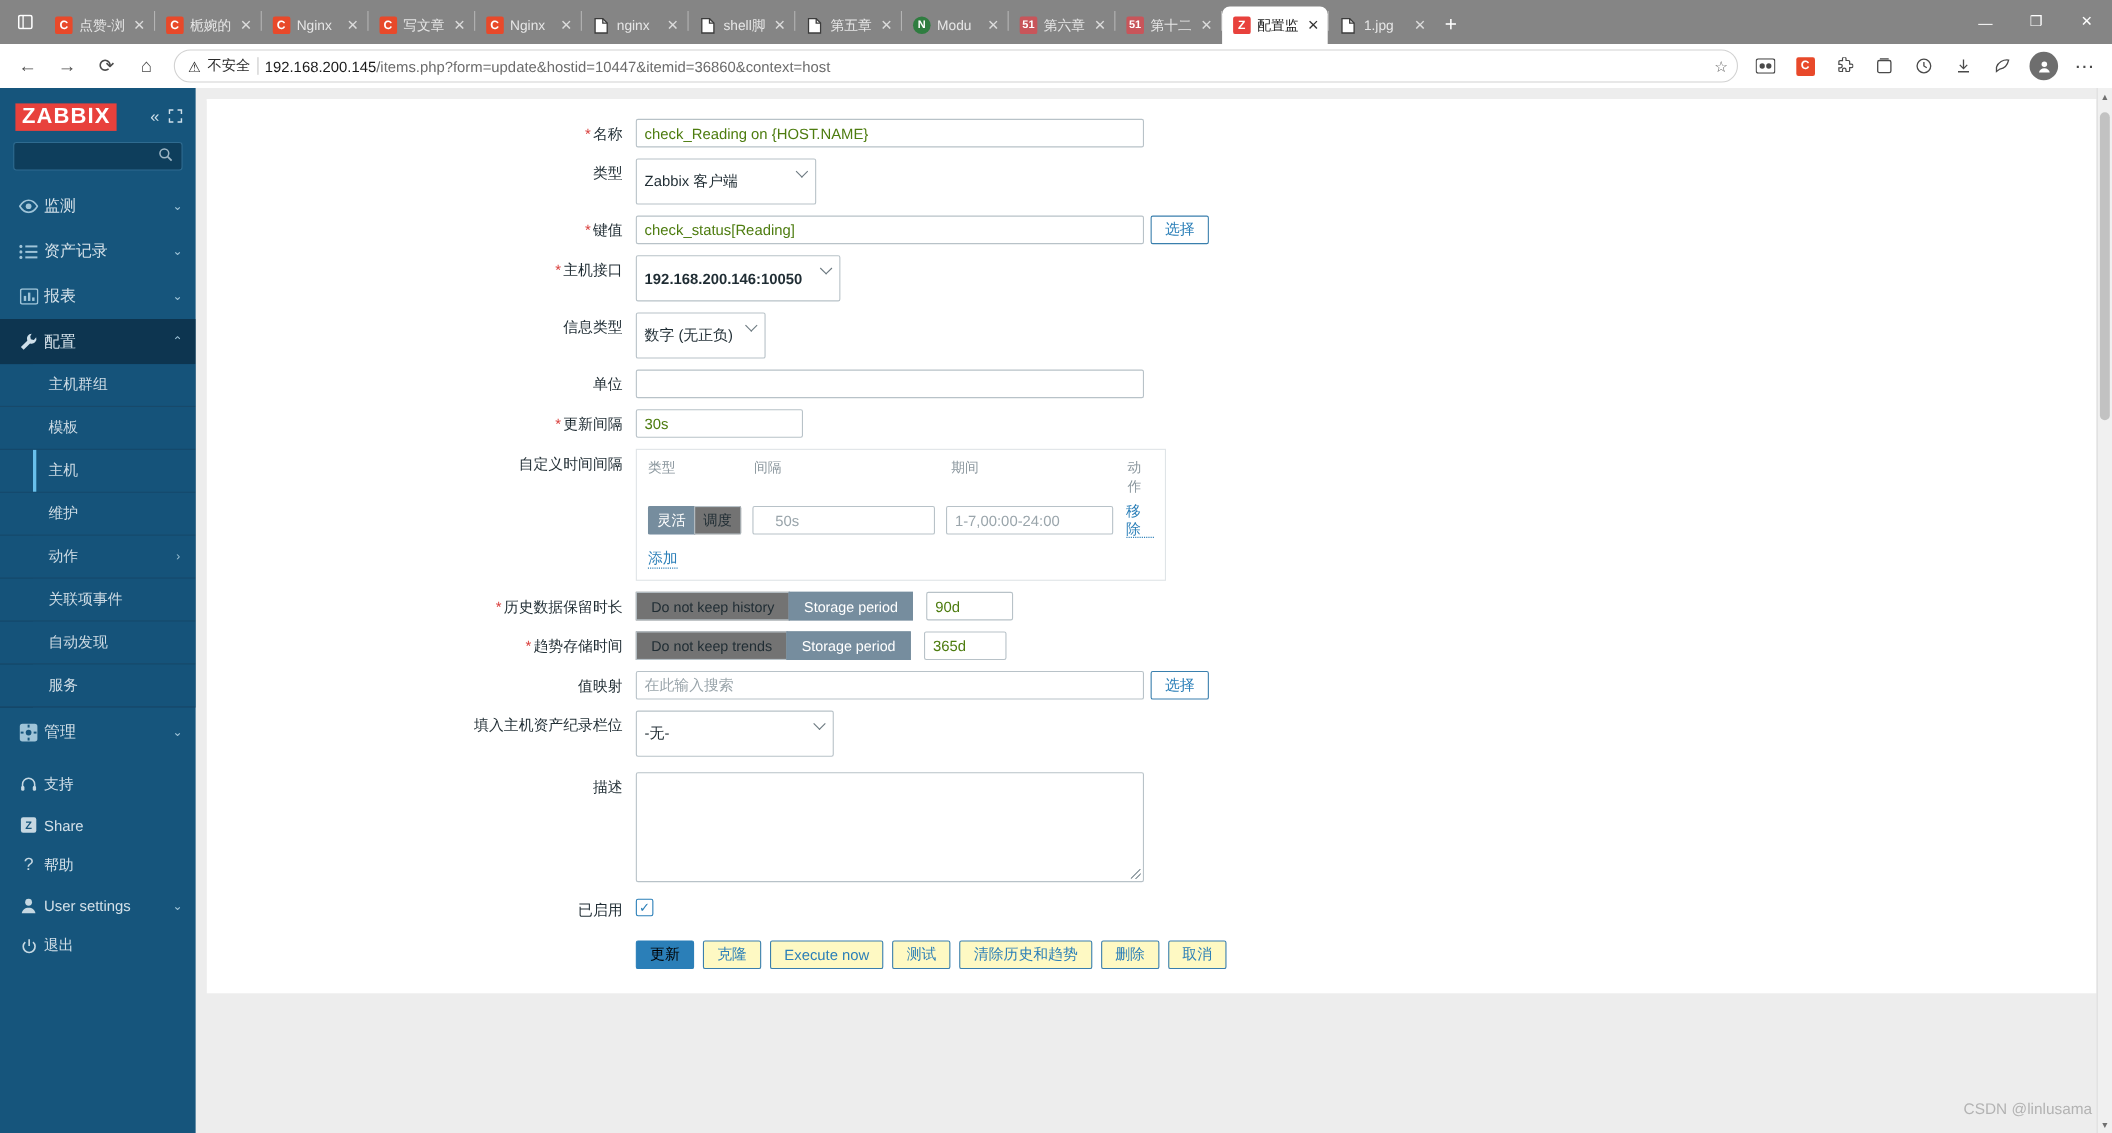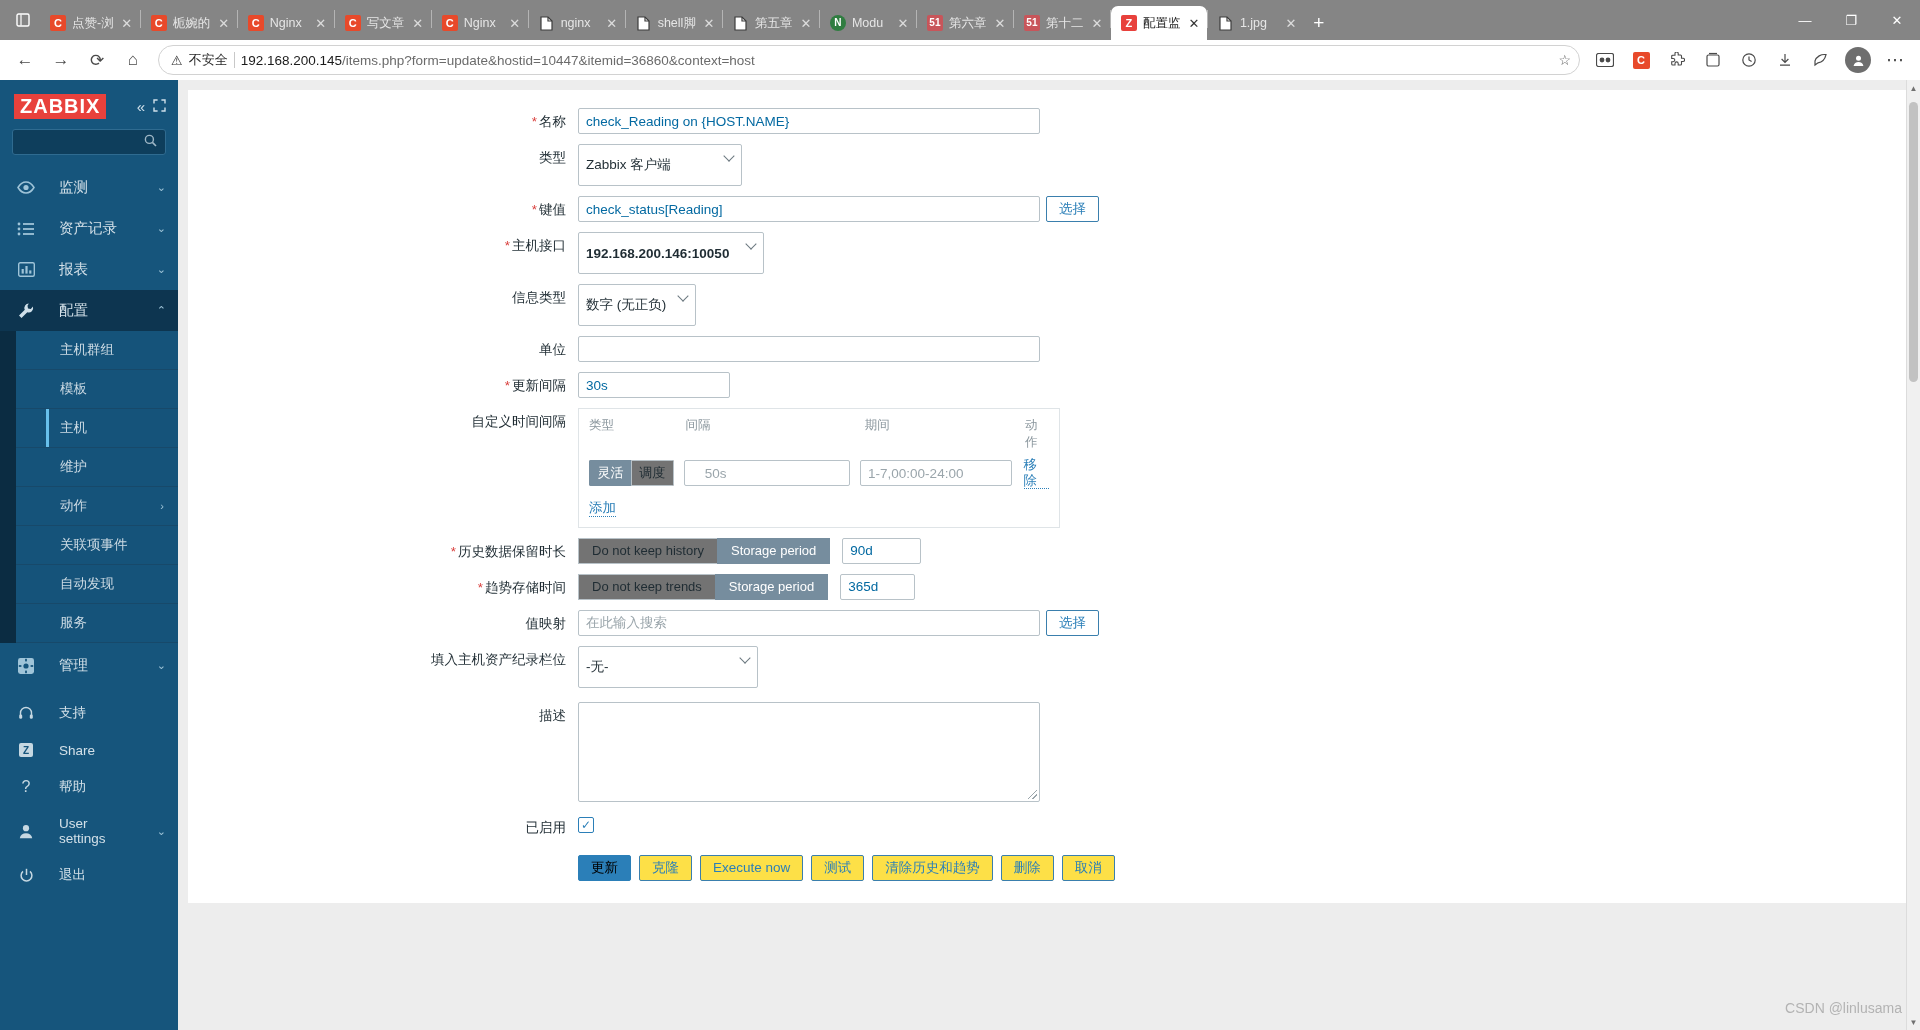--- a/index.html
+++ b/index.html
@@ -85,21 +85,21 @@
   .sb-collapse { color: #cfe0ea; font-size: 15px; margin-left: auto; }
   .sb-expand { color: #cfe0ea; font-size: 13px; }
   .sb-search-wrap { padding: 0 12px 12px 12px; }
   .sb-search {
     height: 26px; background: #0e3e5c; border: 1px solid #2f6b90; border-radius: 3px;
     display: flex; align-items: center; padding: 0 8px;
   }
   .sb-search-input { flex: 1 1 auto; font-size: 12px; color: #9fb7c6; }
   .sb-search-ico { color: #9fb7c6; font-size: 13px; }
   .sb-item {
-    display: flex; align-items: center; gap: 23px; padding: 11px 12px 11px 16px;
+    display: flex; align-items: center; gap: 4px; padding: 11px 12px 11px 16px;
     color: #d3e0e8; font-size: 14.5px; position: relative;
   }
   .sb-item .sb-ico { width: 20px; flex: 0 0 20px; display: flex; align-items: center;
     justify-content: center; color: #9fc4d8; }
   .sb-item .sb-chev { margin-left: auto; font-size: 11px; color: #9fc4d8; }
   .sb-item.open { background: #0d3550; }
   .sb-sub { background: #103e5c; }
   .sb-subitem {
     padding: 10px 12px 10px 44px; font-size: 13.5px; color: #cddbe4;
     border-bottom: 1px solid #17496a; position: relative; background: #15537a;
@@ -126,21 +126,21 @@
   }
   .frow { display: flex; align-items: flex-start; margin-bottom: 10px; }
   .flabel {
     width: 390px; flex: 0 0 390px; text-align: right; padding-right: 12px;
     font-size: 13.5px; color: #1f2c33; padding-top: 5px; white-space: nowrap;
   }
   .req { color: #d93f3c; margin-right: 2px; }
   .fctl { flex: 1 1 auto; display: flex; align-items: flex-start; gap: 6px; }
   .inp {
     height: 26px; border: 1px solid #b8c2c8; background: #fff; border-radius: 2px;
-    font-size: 13.5px; color: #0369a1; padding: 0 7px; display: flex; align-items: center;
+    font-size: 13.5px; color: #4d7c0f; padding: 0 7px; display: flex; align-items: center;
   }
   .inp.ph { color: #9aa5ab; }
   .w-lg { width: 462px; }
   .sel {
     height: 42px; border: 1px solid #b8c2c8; background: #fff; border-radius: 2px;
     font-size: 13.5px; color: #1f2c33; padding: 0 24px 0 7px; display: inline-flex;
     align-items: center; position: relative;
   }
   .sel::after {
     content: ""; position: absolute; right: 8px; top: 9px; width: 7px; height: 7px;
@@ -201,21 +201,21 @@
   }
   .chk {
     width: 16px; height: 16px; border: 1px solid #2b7fb8; border-radius: 2px; background: #fff;
     display: inline-flex; align-items: center; justify-content: center;
     color: #2b7fb8; font-size: 12px; line-height: 1; margin-top: 3px;
   }
   .btnrow { display: flex; gap: 8px; }
   .btn {
     height: 26px; border-radius: 2px; font-size: 13.5px; padding: 0 12px;
     display: inline-flex; align-items: center; justify-content: center;
-    border: 1px solid #3a7fad; color: #2b7fb8; background: #fde047; white-space: nowrap;
+    border: 1px solid #3a7fad; color: #2b7fb8; background: #fef9c3; white-space: nowrap;
   }
   .btn.primary { background: #2b7fb8; color: #000000; border-color: #2b7fb8; }
 
   .watermark {
     position: absolute; right: 18px; bottom: 14px; color: #b3b3b3; font-size: 14px;
   }
   
   .vscroll {
     position: absolute; right: 0; top: 0; bottom: 0; width: 14px; background: #f0f0f0;
     border-left: 1px solid #dcdcdc;
@@ -479,21 +479,21 @@
       <div class="sb-item open">
         <span class="sb-ico">
           <svg width="18" height="18" viewBox="0 0 18 18">
               <path d="M11.8 1.5a4.4 4.4 0 0 0-4 6.2L2 13.5l2.5 2.5 5.8-5.8a4.4 4.4 0 0 0 5.6-5.6L13.8 7 11 6.5 10.5 3.7z" fill="#cfe0ea"></path>
             </svg>
         </span>
         <span>配置</span>
         <span class="sb-chev">⌃</span>
       </div>
 
-      <div class="sb-sub" id="config-submenu" style="position:relative;padding-left:16px;">
+      <div class="sb-sub" id="config-submenu" style="position:relative;">
         <div class="sb-mask"></div>
       <div class="sb-subitem"><span>主机群组</span></div>
           <div class="sb-subitem"><span>模板</span></div>
           <div class="sb-subitem active"><span>主机</span></div>
           <div class="sb-subitem"><span>维护</span></div>
           <div class="sb-subitem"><span>动作</span><span class="sb-sub-chev">›</span></div>
           <div class="sb-subitem"><span>关联项事件</span></div>
           <div class="sb-subitem"><span>自动发现</span></div>
           <div class="sb-subitem"><span>服务</span></div>
         </div>

